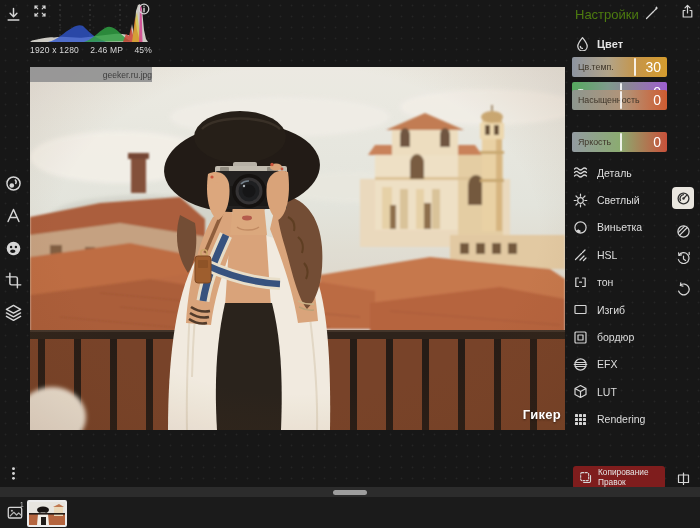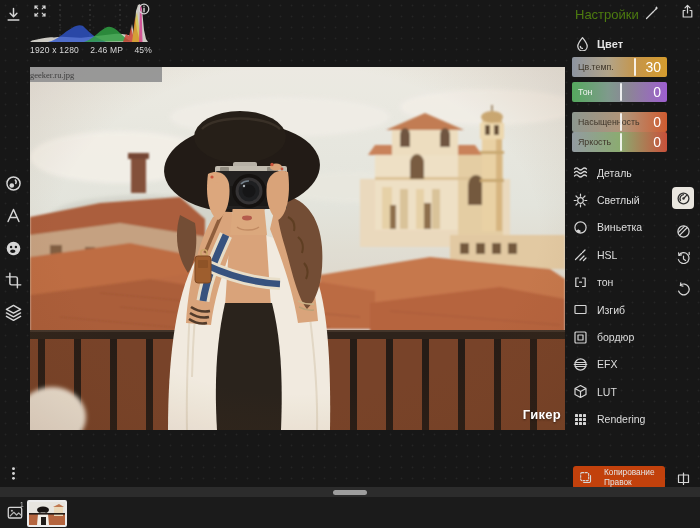--- a/index.html
+++ b/index.html
@@ -21,52 +21,52 @@
 
   
   #histogram { left:30px; top:2px; width:120px; height:42px; }
   #hist-expand { left:33px; top:4px; width:14px; height:14px; }
   #hist-info { left:138px; top:3px; width:12px; height:12px; }
   #hist-stats { left:30px; top:45px; width:122px; display:flex; justify-content:space-between;
                 font-size:8.5px; color:#d9d9d9; letter-spacing:0.2px; }
 
   
   #photo { left:30px; top:67px; width:535px; height:363px; background:#ddd; overflow:hidden; }
-  #filename-bar { left:30px; top:67px; width:132px; height:15px; background:rgba(148,148,148,0.95);
-                  display:flex; align-items:center; justify-content:flex-start;
-                  font-size:8.5px; color:#3d3d3d;font-family:Liberation Serif, serif; }
+  #filename-bar { left:30px; top:67px; width:122px; height:15px; background:rgba(148,148,148,0.95);
+                  display:flex; align-items:center; justify-content:flex-end;
+                  font-size:8.5px; color:#3d3d3d; }
   #watermark { right:139px; bottom:106px; font-size:13px; font-weight:bold; color:#fff;
                text-shadow:0 1px 2px rgba(0,0,0,0.5); letter-spacing:0.3px; }
 
   
   #panel-title { left:575px; top:7px; font-size:13px; color:#4d7c0f; }
   #wand-btn { left:644px; top:6px; width:15px; height:15px; }
   #export-btn { left:680px; top:4px; width:15px; height:15px; }
   #color-section { left:575px; top:36px; display:flex; align-items:center; gap:7px;font-weight:bold; }
   #color-section .sec-label { font-size:11px; color:#e2e2e2; }
 
   .slider { position:absolute; left:572px; width:95px; height:20px; border-radius:2px;
             display:flex; align-items:center; cursor:pointer; overflow:hidden; }
   .slider .sl-label { position:absolute; left:6px; font-size:8.8px; }
   .slider .sl-value { position:absolute; right:6px; font-size:14px; color:#fff; }
   .slider .sl-thumb { position:absolute; top:1px; bottom:1px; width:2px; background:rgba(255,255,255,0.85);
                       border-radius:1px; }
   .lbl-dark { color:#3f362a; } .lbl-light { color:#eef2ee; }
   .s-temp { top:57px;  background:linear-gradient(90deg,#8d94a0 0%,#b2a489 38%,#c69548 68%,#d59c2e 100%); }
   .s-hue  { top:82px;  background:linear-gradient(90deg,#55a95e 0%,#7f9a8c 38%,#8d8399 62%,#9e5fd0 100%); }
-  .s-sat  { top:112px; background:linear-gradient(90deg,#8d978f 0%,#b29478 55%,#cf5c31 100%); }
+  .s-sat  { top:90px; background:linear-gradient(90deg,#8d978f 0%,#b29478 55%,#cf5c31 100%); }
   .s-bri  { top:132px; background:linear-gradient(90deg,#939ba1 0%,#8bab71 50%,#c9513a 100%); }
 
   #menu-list { left:567px; top:159px; width:98px; }
   .menu-item { height:27.4px; display:flex; align-items:center; gap:9px; cursor:pointer; padding-left:6px; }
   .menu-item .mi-icon { width:15px; height:15px; flex:0 0 15px; }
   .menu-item .mi-label { font-size:10.5px; color:#dedede; white-space:nowrap; }
 
-  #copy-btn { left:573px; top:466px; width:92px; height:23px; background:#c2410c; border-radius:3px;
-              display:flex; align-items:center; gap:12px; padding-left:6px; cursor:pointer; }
+  #copy-btn { left:573px; top:466px; width:92px; height:23px; background:#7f1d1d; border-radius:3px;
+              display:flex; align-items:center; gap:6px; padding-left:6px; cursor:pointer; }
   #copy-btn .cb-text { font-size:8.3px; line-height:1.15; color:#e4e4e4; }
 
   
   #adjust-btn { left:672px; top:187px; width:22px; height:22px; background:#e9e6df; border-radius:4px;
                 display:flex; align-items:center; justify-content:center; cursor:pointer; }
   .edge-btn { position:absolute; left:676px; width:15px; height:15px; cursor:pointer; }
 
   
   #scroll-strip { left:0; top:487px; width:700px; height:10px; background:#2c2c2c; }
   #scroll-handle { left:333px; top:490px; width:34px; height:5px; background:#9e9e9e; border-radius:2.5px; cursor:grab; }

